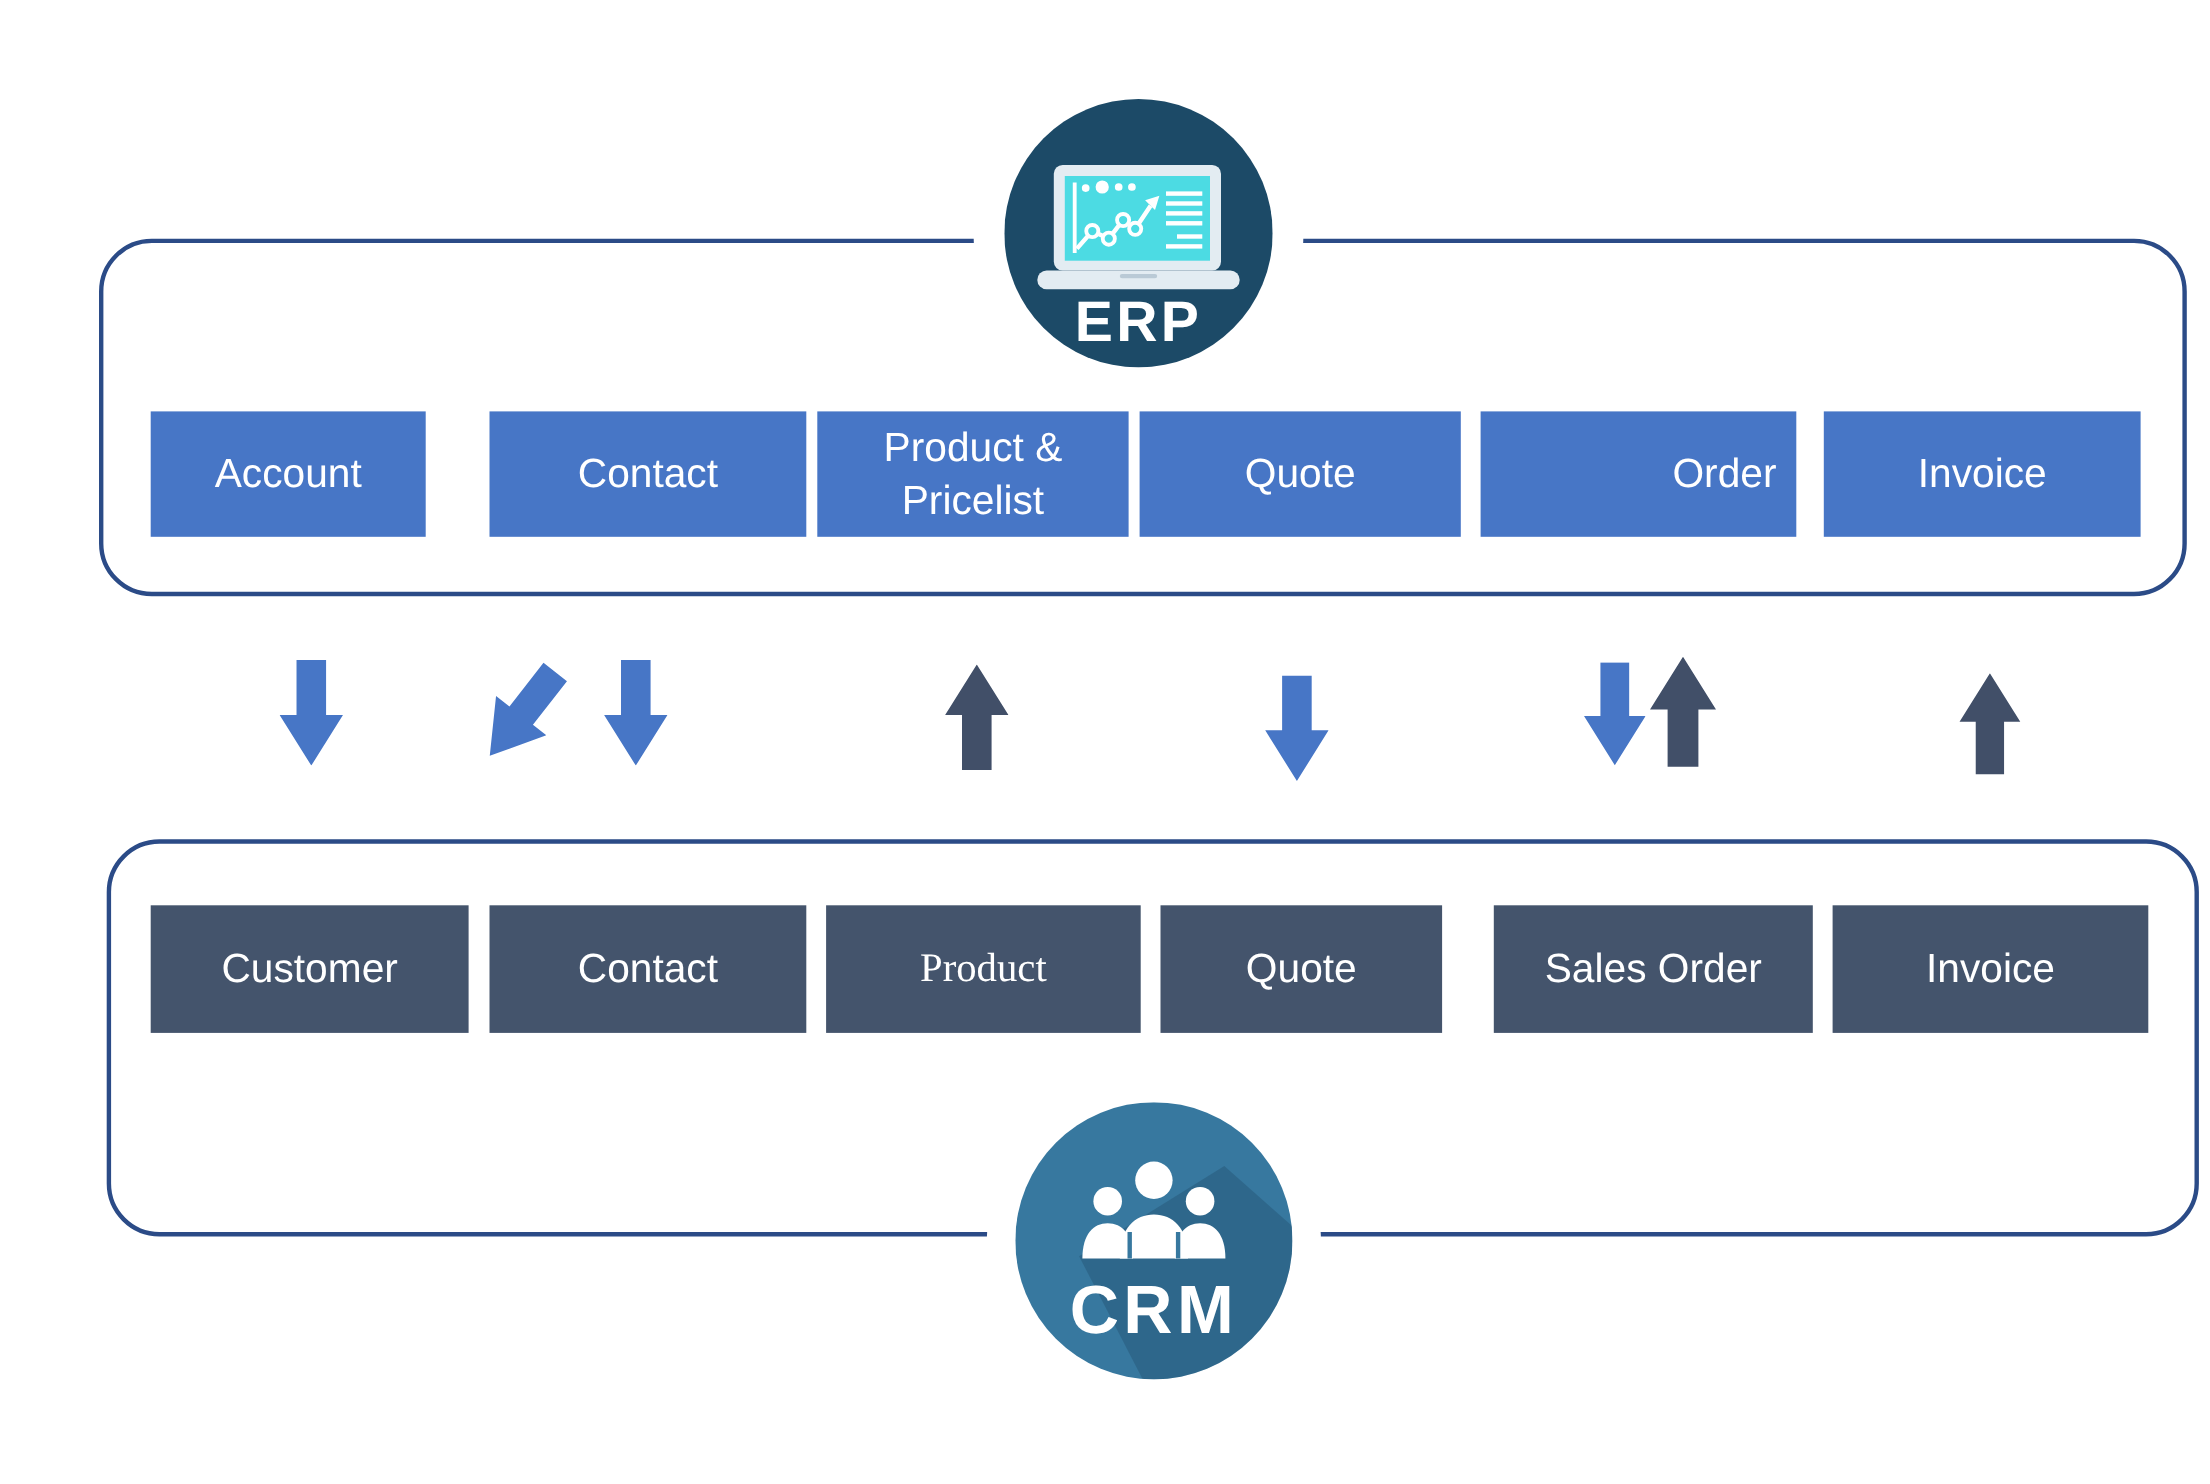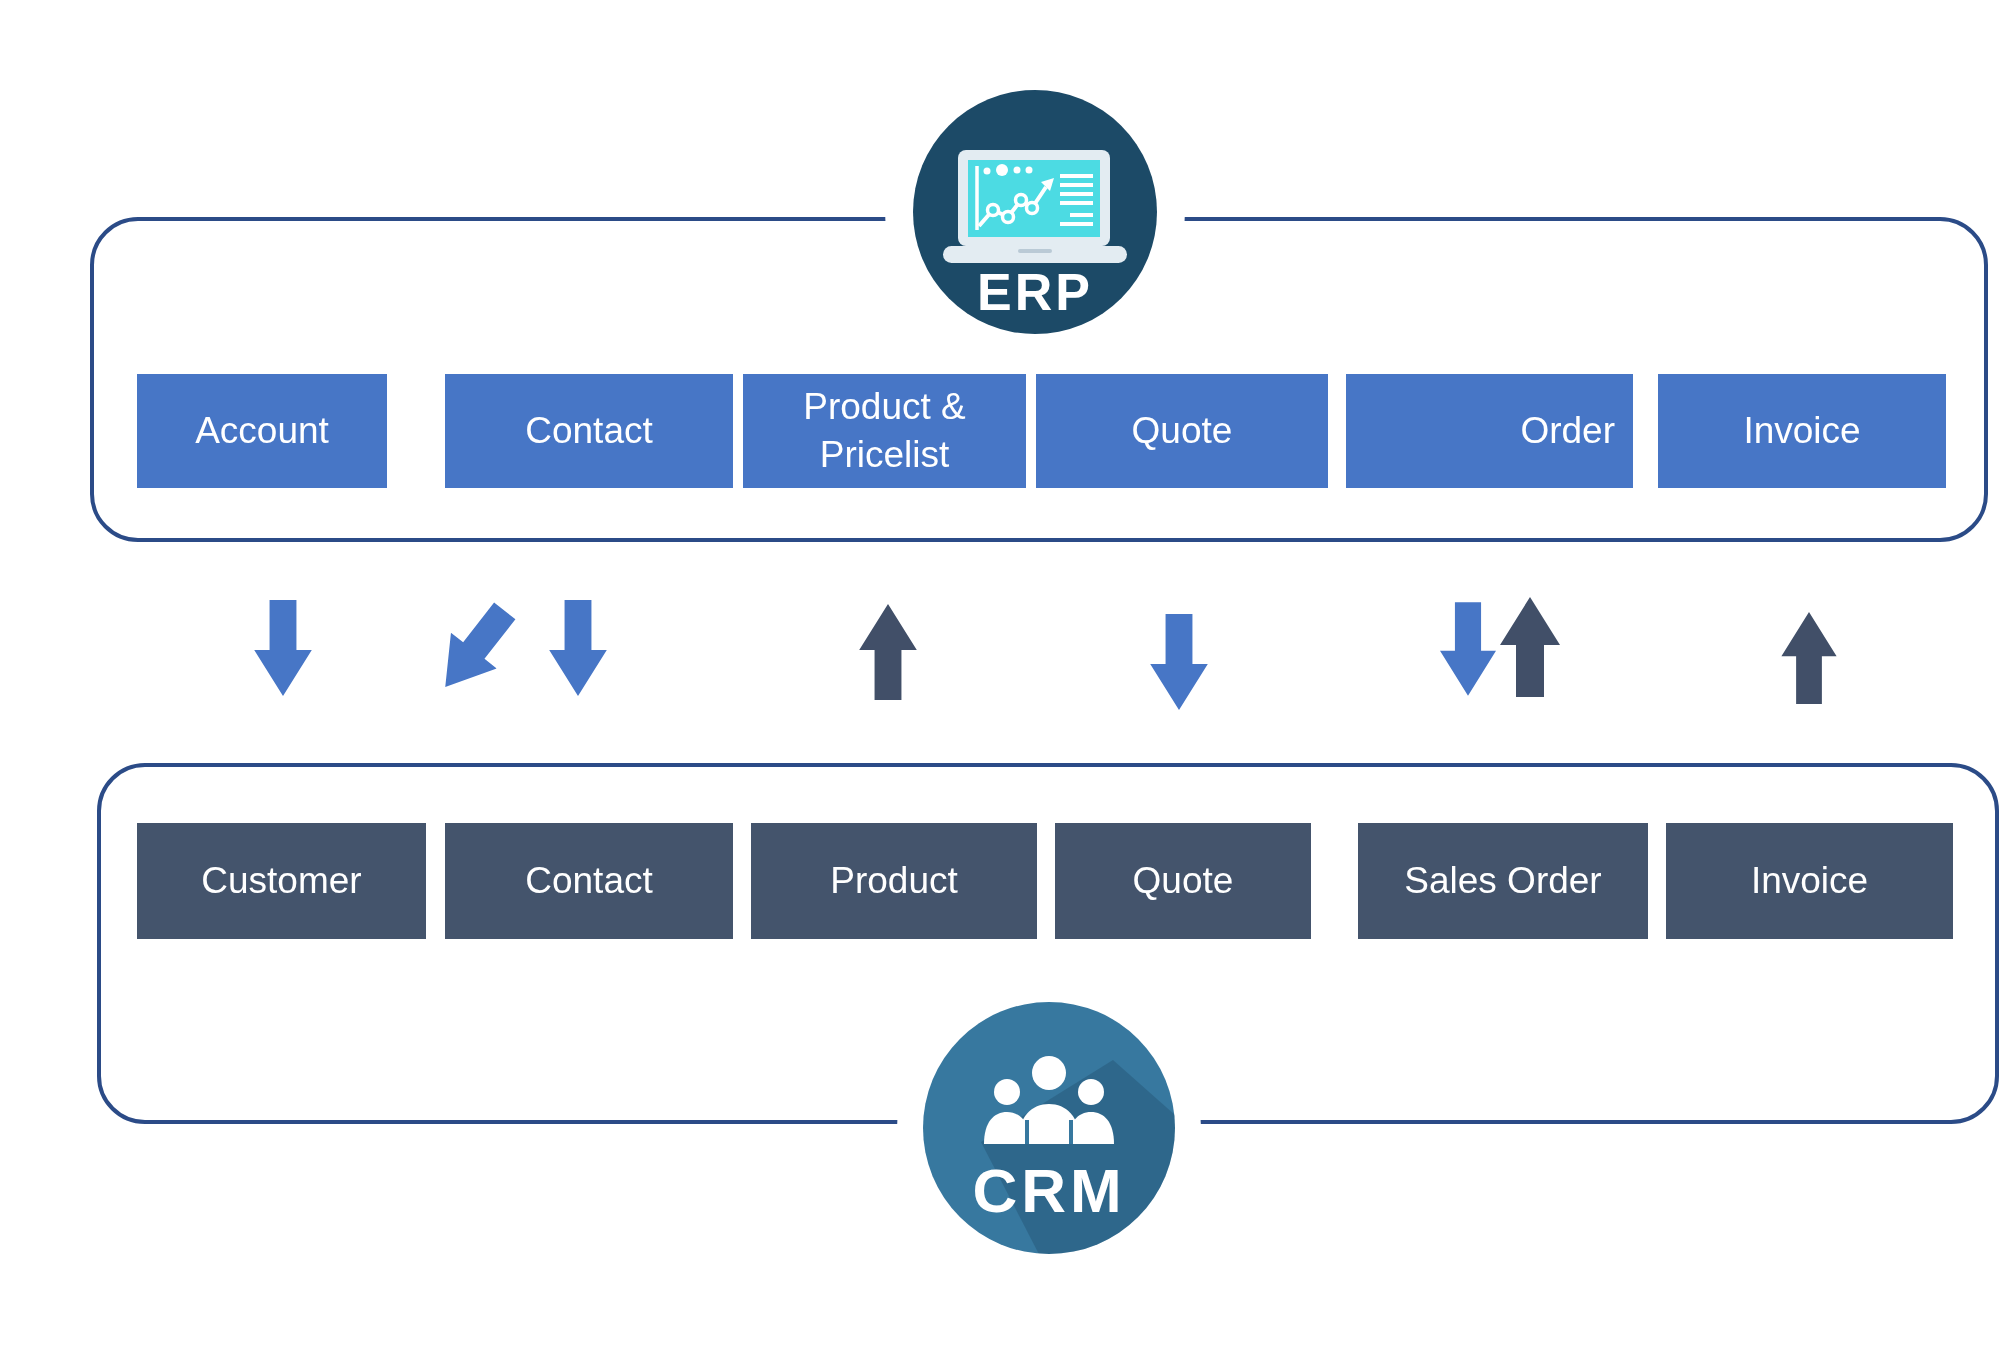--- a/index.html
+++ b/index.html
@@ -54,21 +54,21 @@
   #b-contact   { left: 397px;  width: 288px; }
   #b-prodprice { left: 695px;  width: 283px; }
   #b-quote     { left: 988px;  width: 292px; }
   #b-order     { left: 1298px; width: 287px; justify-content: flex-end; }
   #b-invoice   { left: 1610px; width: 288px; }
 
   
   .crm-row  { top: 823px; height: 116px; }
   #b-customer   { left: 89px;   width: 289px; }
   #b-contact2   { left: 397px;  width: 288px; }
-  #b-product    { left: 703px;  width: 286px; }
+  #b-product    { left: 703px;  width: 286px; font-family: Liberation Serif, serif; }
   #b-quote2     { left: 1007px; width: 256px; }
   #b-salesorder { left: 1310px; width: 290px; }
   #b-invoice2   { left: 1618px; width: 287px; }
 
   .arrow { position: absolute; }
   .arrow svg { display: block; width: 100%; height: 100%; }
   #a-account  { left: 206px;  top: 600px; width: 58px; height: 96px; }
   #a-diag     { left: 398px;  top: 594px; width: 58px; height: 110px; transform: rotate(38deg); }
   #a-contact  { left: 501px;  top: 600px; width: 58px; height: 96px; }
   #a-product  { left: 811px;  top: 604px; width: 58px; height: 96px; }

